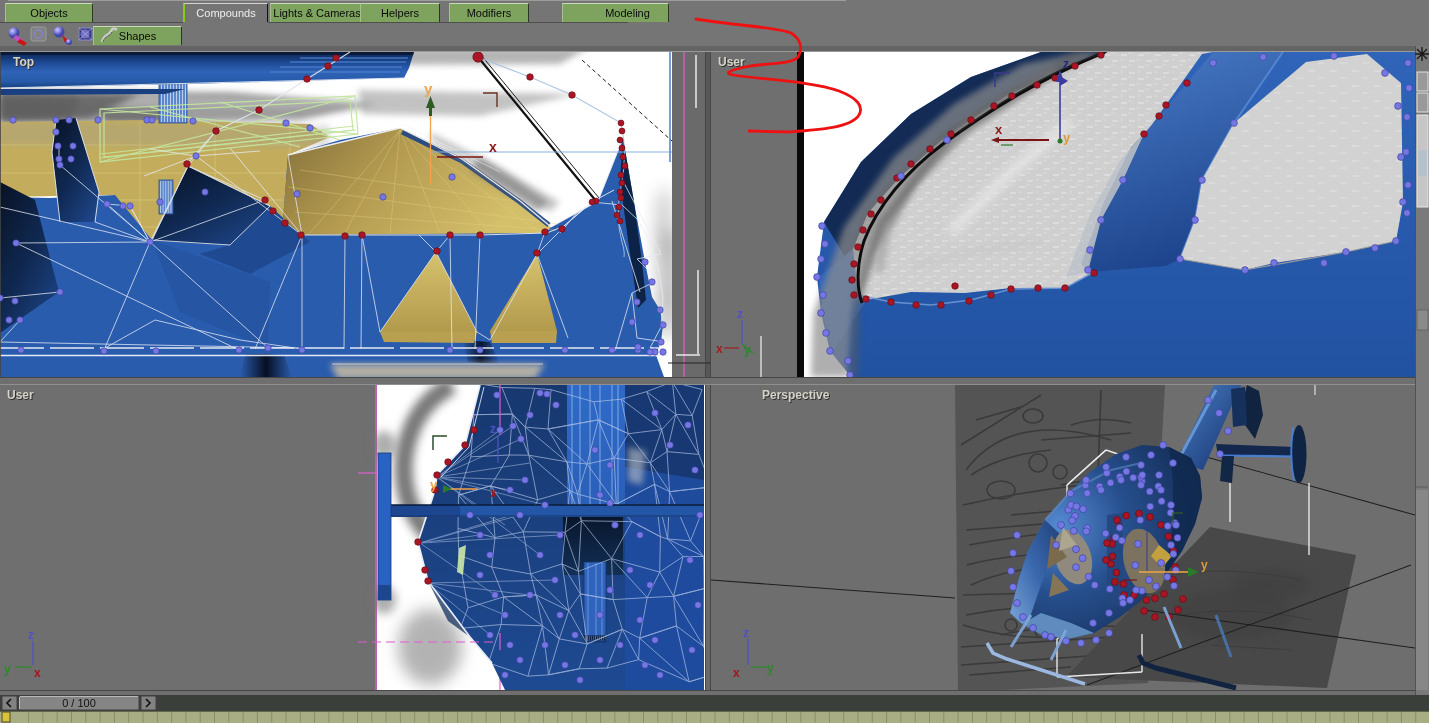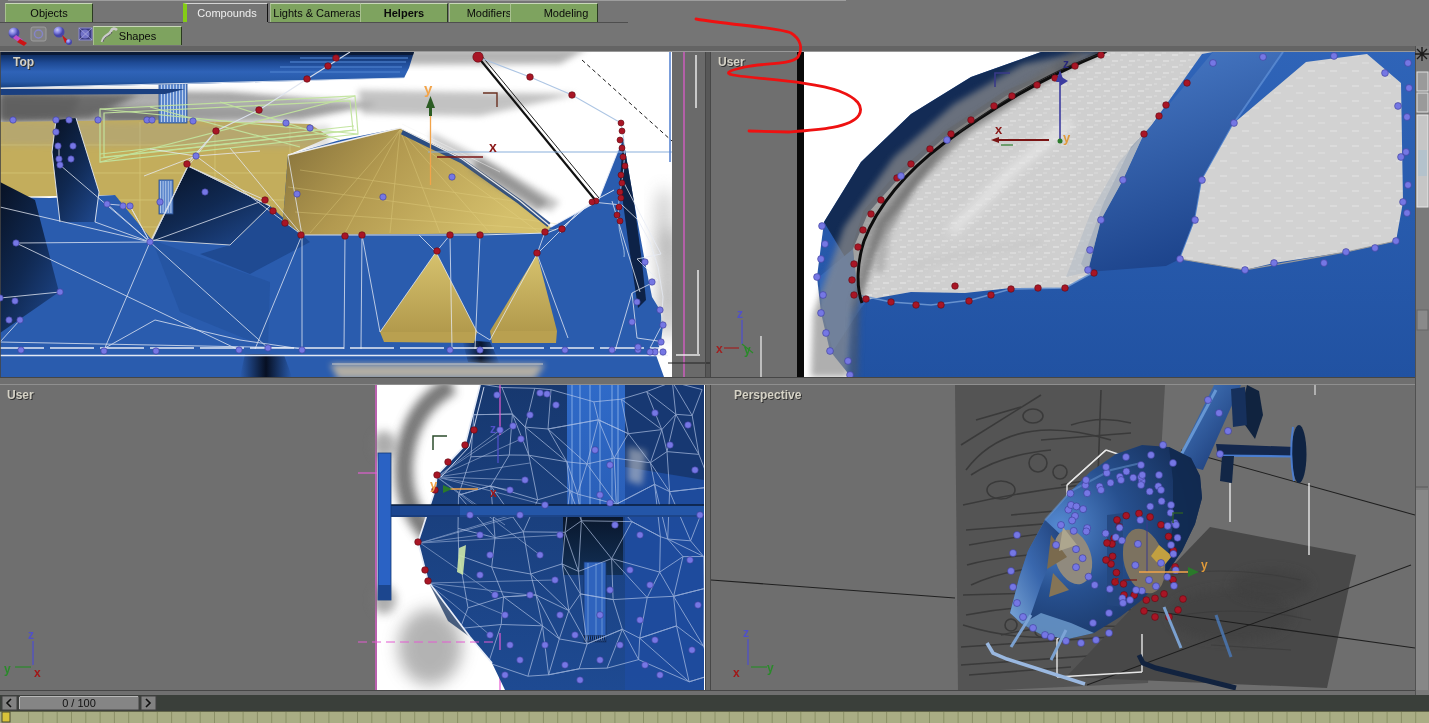--- a/index.html
+++ b/index.html
@@ -3,25 +3,25 @@
 html,body{margin:0;padding:0;width:1429px;height:723px;overflow:hidden;background:#6f6f6f;font-family:"Liberation Sans",sans-serif;}
 .abs{position:absolute;}
 .vplabel{position:absolute;font:bold 12px "Liberation Sans",sans-serif;color:#d5d2c6;text-shadow:1px 1px 0 #2e2e2e;z-index:30;}
 .tab{position:absolute;top:3px;height:19px;line-height:19px;text-align:center;font-size:11px;white-space:nowrap;color:#0a0a0a;background:#7ea35f;border-top:1px solid #c8d8b8;border-left:1px solid #a8c090;border-right:1px solid #2a3a20;box-sizing:border-box;}
 </style></head><body>
 <div style="position:relative;width:1429px;height:723px;background:#b91c1c;">
 <div class="abs" style="left:0;top:0;width:1429px;height:46px;background:#757575;"></div>
 <div class="abs" style="left:8px;top:0;width:838px;height:1px;background:#9d9d9d;"></div>
 <div class="tab" style="left:5px;width:88px;">Objects</div>
 <div class="tab" style="left:93px;width:89px;margin-top:23px;">Shapes</div>
-<div class="tab" style="left:183px;width:85px;background:#757575;color:#efefef;border-top:1px solid #d4d4d4;border-left:4px solid #84cc16;border-right:1px solid #111;">Compounds</div>
+<div class="tab" style="left:183px;width:85px;background:#757575;color:#efefef;border-top:1px solid #d4d4d4;border-left:2px solid #84cc16;border-right:1px solid #111;">Compounds</div>
 <div class="tab" style="left:270px;width:94px;">Lights &amp; Cameras</div>
-<div class="tab" style="left:360px;width:88px;font-weight:bold;">Helpers</div>
+<div class="tab" style="left:360px;width:80px;">Helpers</div>
 <div class="tab" style="left:449px;width:80px;">Modifiers</div>
-<div class="tab" style="left:510px;width:88px;padding-left:24px;">Modeling</div>
+<div class="tab" style="left:562px;width:107px;padding-left:24px;">Modeling</div>
 <div class="abs" style="left:0;top:22px;width:183px;height:1px;background:#4e4e4e;"></div>
 <div class="abs" style="left:268px;top:22px;width:360px;height:1px;background:#4e4e4e;"></div>
 <svg class="abs" style="left:0;top:22px;" width="200" height="24" viewBox="0 0 200 24">
 <defs>
         <radialGradient id="gpu" cx="35%" cy="30%">
           <stop offset="0%" stop-color="#c8c8f8"></stop>
           <stop offset="60%" stop-color="#7d7de0"></stop>
           <stop offset="100%" stop-color="#4646a8"></stop>
         </radialGradient>
       </defs>
@@ -38,21 +38,21 @@
       <path d="M79,6 L92,18 M92,6 L79,18" stroke="#b0b0e0" stroke-width="0.7"></path>
 <path d="M102,20 C104,12 109,14 111,9 C112,6 115,6 117,8" stroke="#cacaca" stroke-width="2.6" fill="none"></path>
       <path d="M103,20 C105,13 110,15 112,10" stroke="#5a5a5a" stroke-width="1" fill="none"></path>
 </svg>
 <div class="abs" style="left:0;top:46px;width:1429px;height:6px;background:#646464;border-bottom:1px solid #999999;box-sizing:border-box;"></div>
 <div class="abs" style="left:0;top:377px;width:1415px;height:8px;background:#6f6f6f;border-top:1px solid #464646;border-bottom:1px solid #8f8f8f;box-sizing:border-box;"></div>
 <div class="abs" style="left:0;top:690px;width:1429px;height:5px;background:#6f6f6f;border-top:1px solid #464646;box-sizing:border-box;"></div>
 <div class="vplabel" style="left:7px;top:55px;margin-left:6px;">Top</div>
 <div class="vplabel" style="left:718px;top:55px;">User</div>
 <div class="vplabel" style="left:7px;top:388px;">User</div>
-<div class="vplabel" style="left:718px;top:388px;padding-left:16px;">Perspective</div>
+<div class="vplabel" style="left:746px;top:388px;padding-left:16px;">Perspective</div>
 <svg class="abs" style="left:0;top:52px;" width="711" height="325" viewBox="0 0 711 325">
 <defs>
 <filter id="b3" x="-30%" y="-30%" width="160%" height="160%">
           <feGaussianBlur stdDeviation="3"></feGaussianBlur>
         </filter>
 <filter id="b5" x="-40%" y="-40%" width="180%" height="180%">
           <feGaussianBlur stdDeviation="5"></feGaussianBlur>
         </filter>
 <filter id="b8" x="-60%" y="-60%" width="220%" height="220%">
           <feGaussianBlur stdDeviation="8"></feGaussianBlur>

